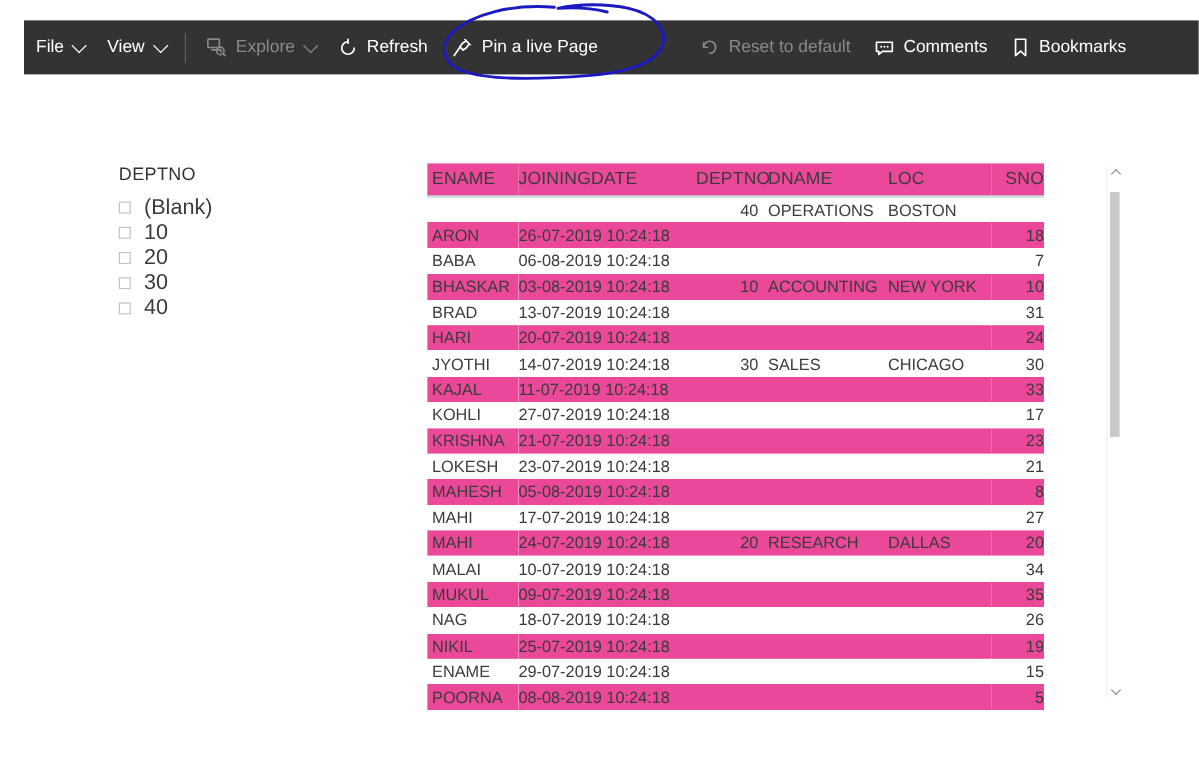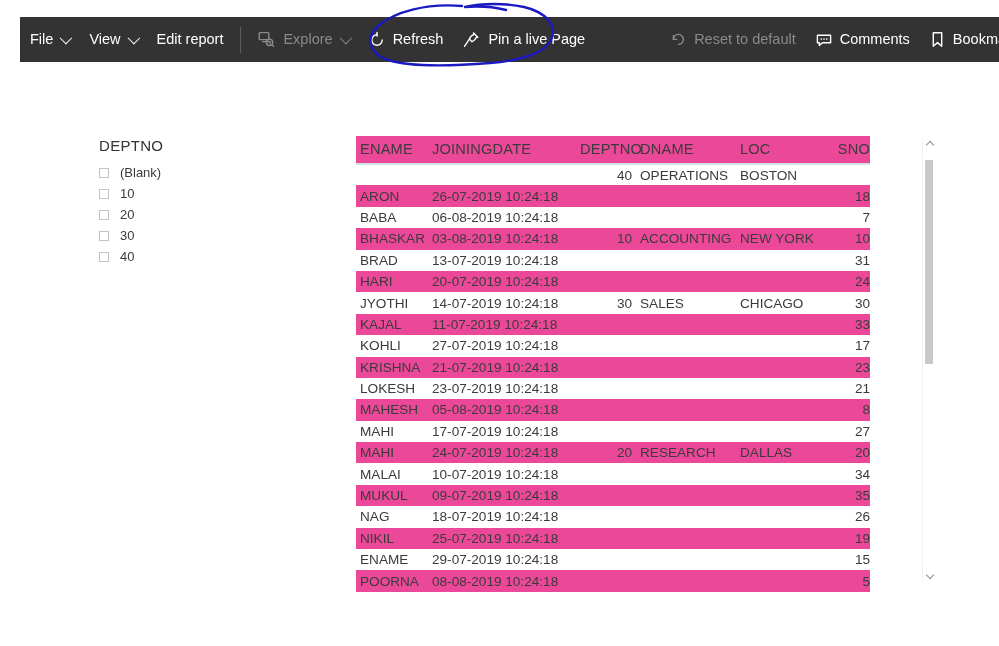--- a/index.html
+++ b/index.html
@@ -89,21 +89,21 @@
     cursor: pointer;
   }
   .slicer-box {
     width: 10px; height: 10px;
     border: 1px solid #c3c3c3;
     background: #ffffff;
     margin-right: 11px;
     flex: 0 0 auto;
   }
   .slicer-label {
-    font-size: 13px;
+    font-size: 18px;
     color: #3b3b3b;
   }
 
   
   #table-visual {
     position: absolute;
     left: 356px; top: 136px;
     width: 578px;
     height: 456px;
     overflow: hidden;
@@ -182,23 +182,20 @@
 <div id="page">
 
   <div id="toolbar">
       <div class="tb-item">
         <span class="lbl">File</span>
         <span class="tb-chev"></span>
       </div>
       <div class="tb-item">
         <span class="lbl">View</span>
         <span class="tb-chev"></span>
-      </div>
-      <div class="tb-item">
-        <span class="lbl">Edit report</span>
       </div>
       <span class="tb-sep"></span>
       <div class="tb-item disabled">
         <span class="ico">
           <svg width="17" height="17" viewBox="0 0 17 17">
             <rect x="1.2" y="1.6" width="9.6" height="7" rx="0.8" stroke="currentColor" fill="none" stroke-width="1.4"></rect>
             <path d="M4 10.6 h7.4 a0.8 .8 0 0 1 .8 .8 v1.4" stroke="currentColor" fill="none" stroke-width="1.4"></path>
             <circle cx="11.6" cy="11.4" r="3.1" stroke="currentColor" fill="none" stroke-width="1.4"></circle>
             <path d="M13.9 13.7 L16 15.8" stroke="currentColor" fill="none" stroke-width="1.4"></path>
           </svg>

